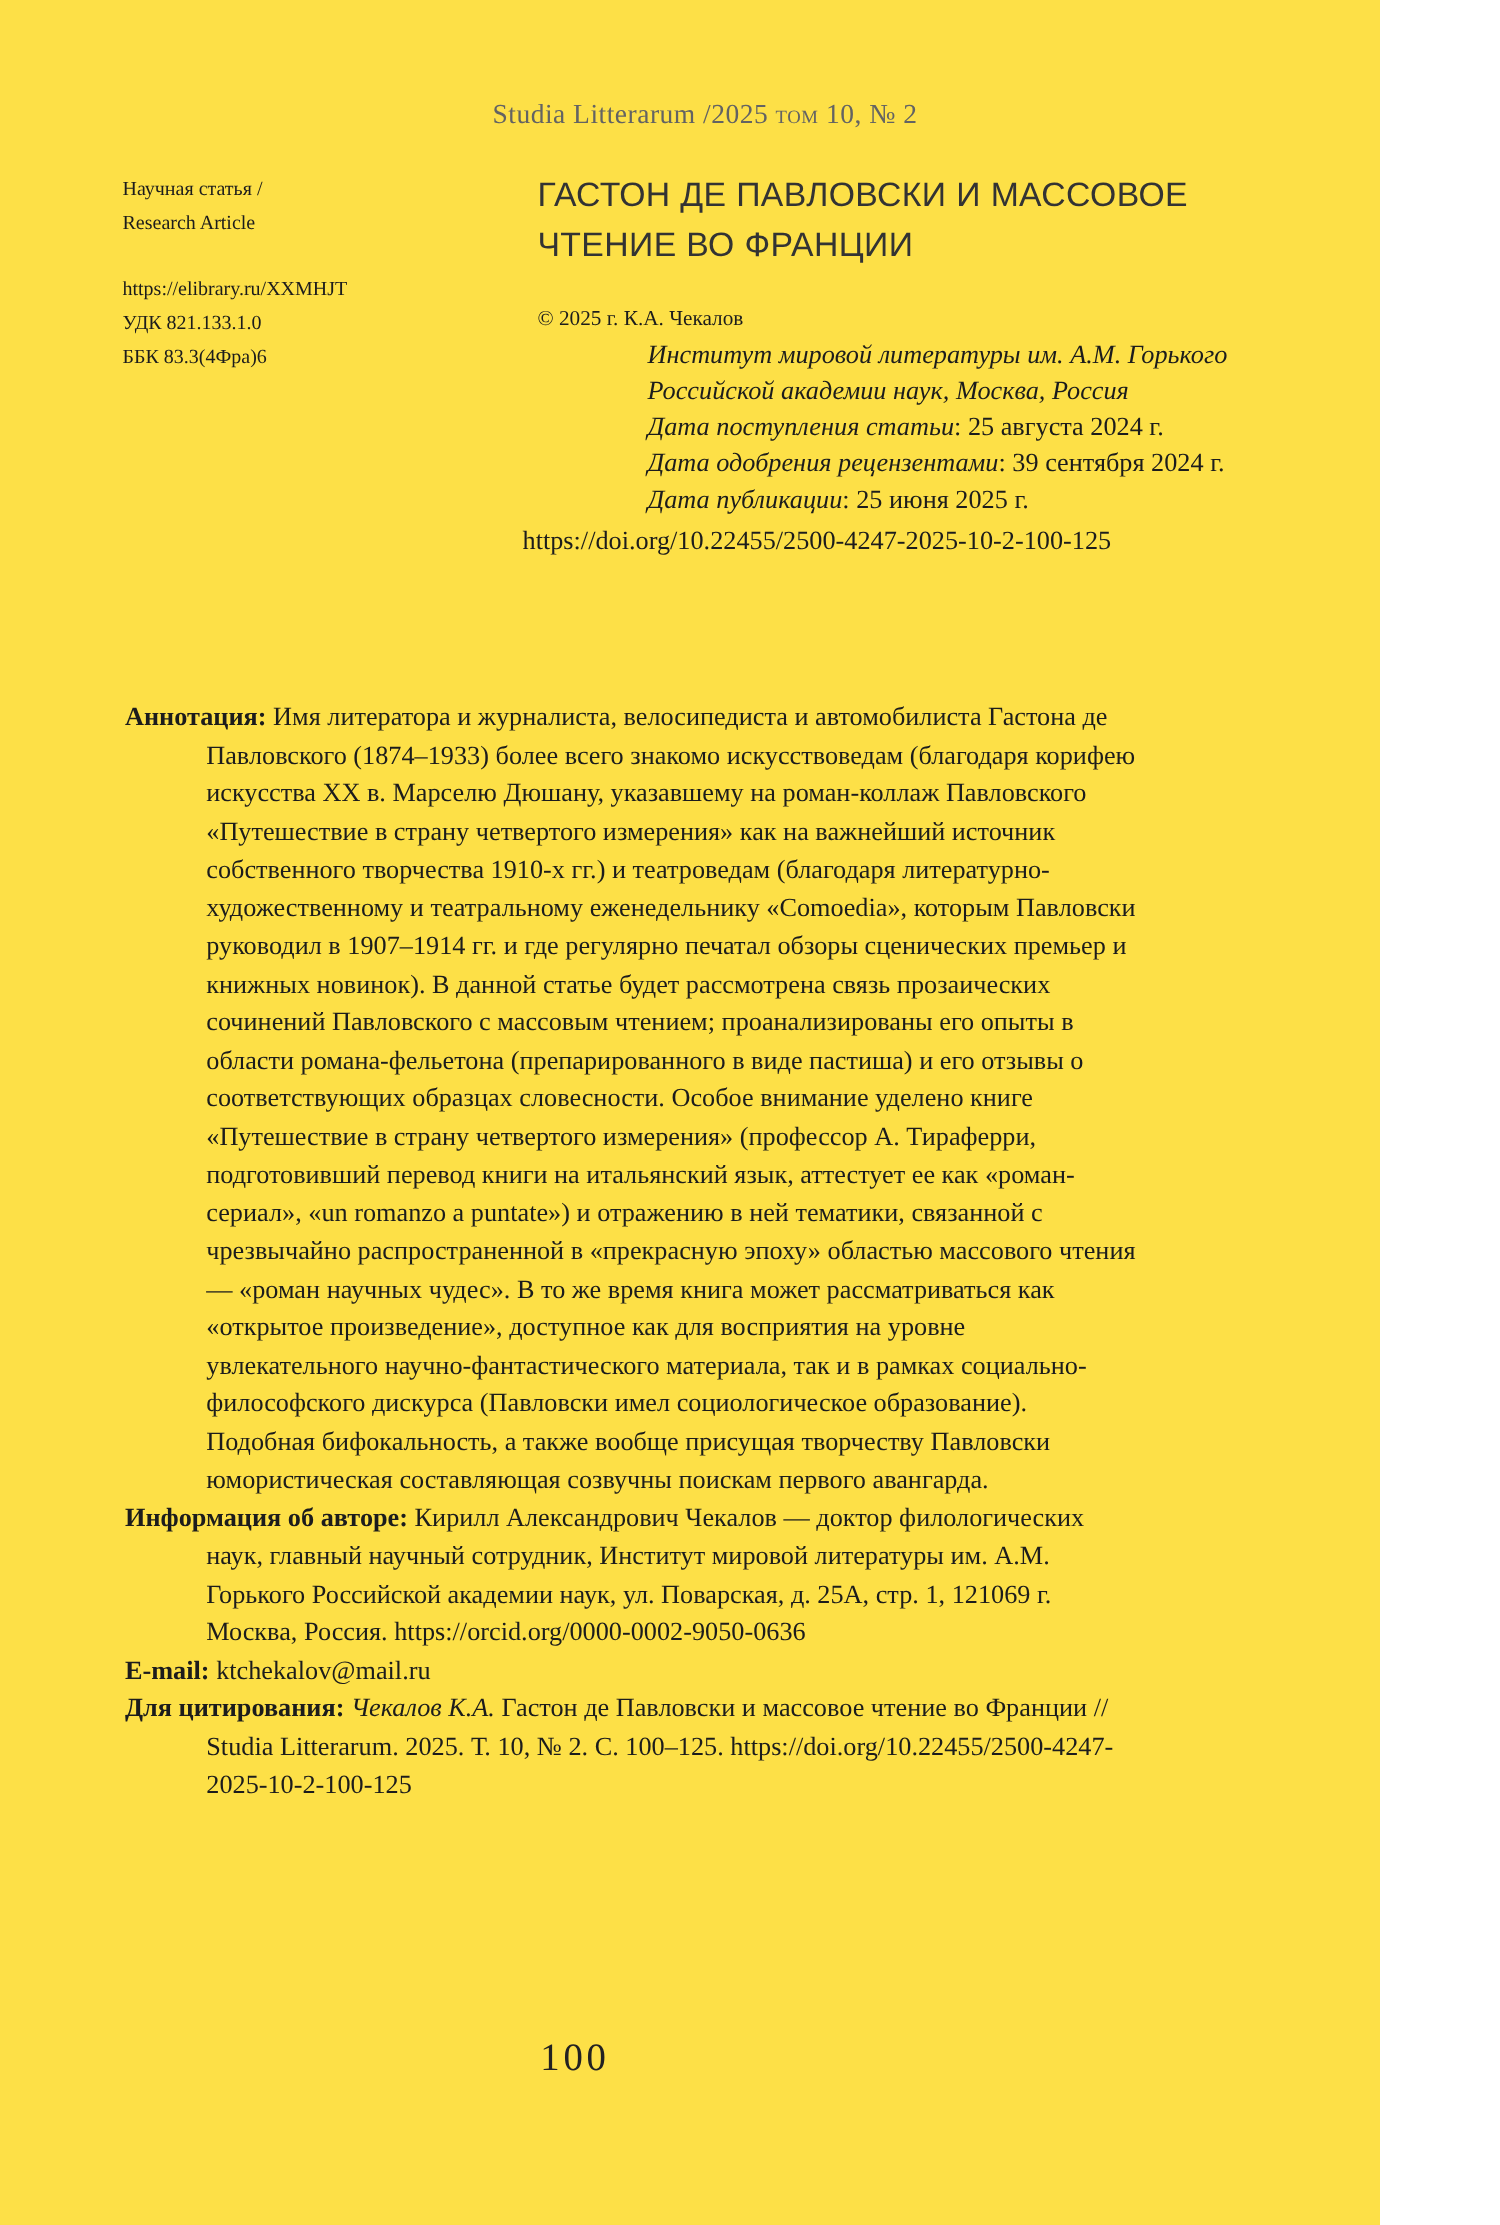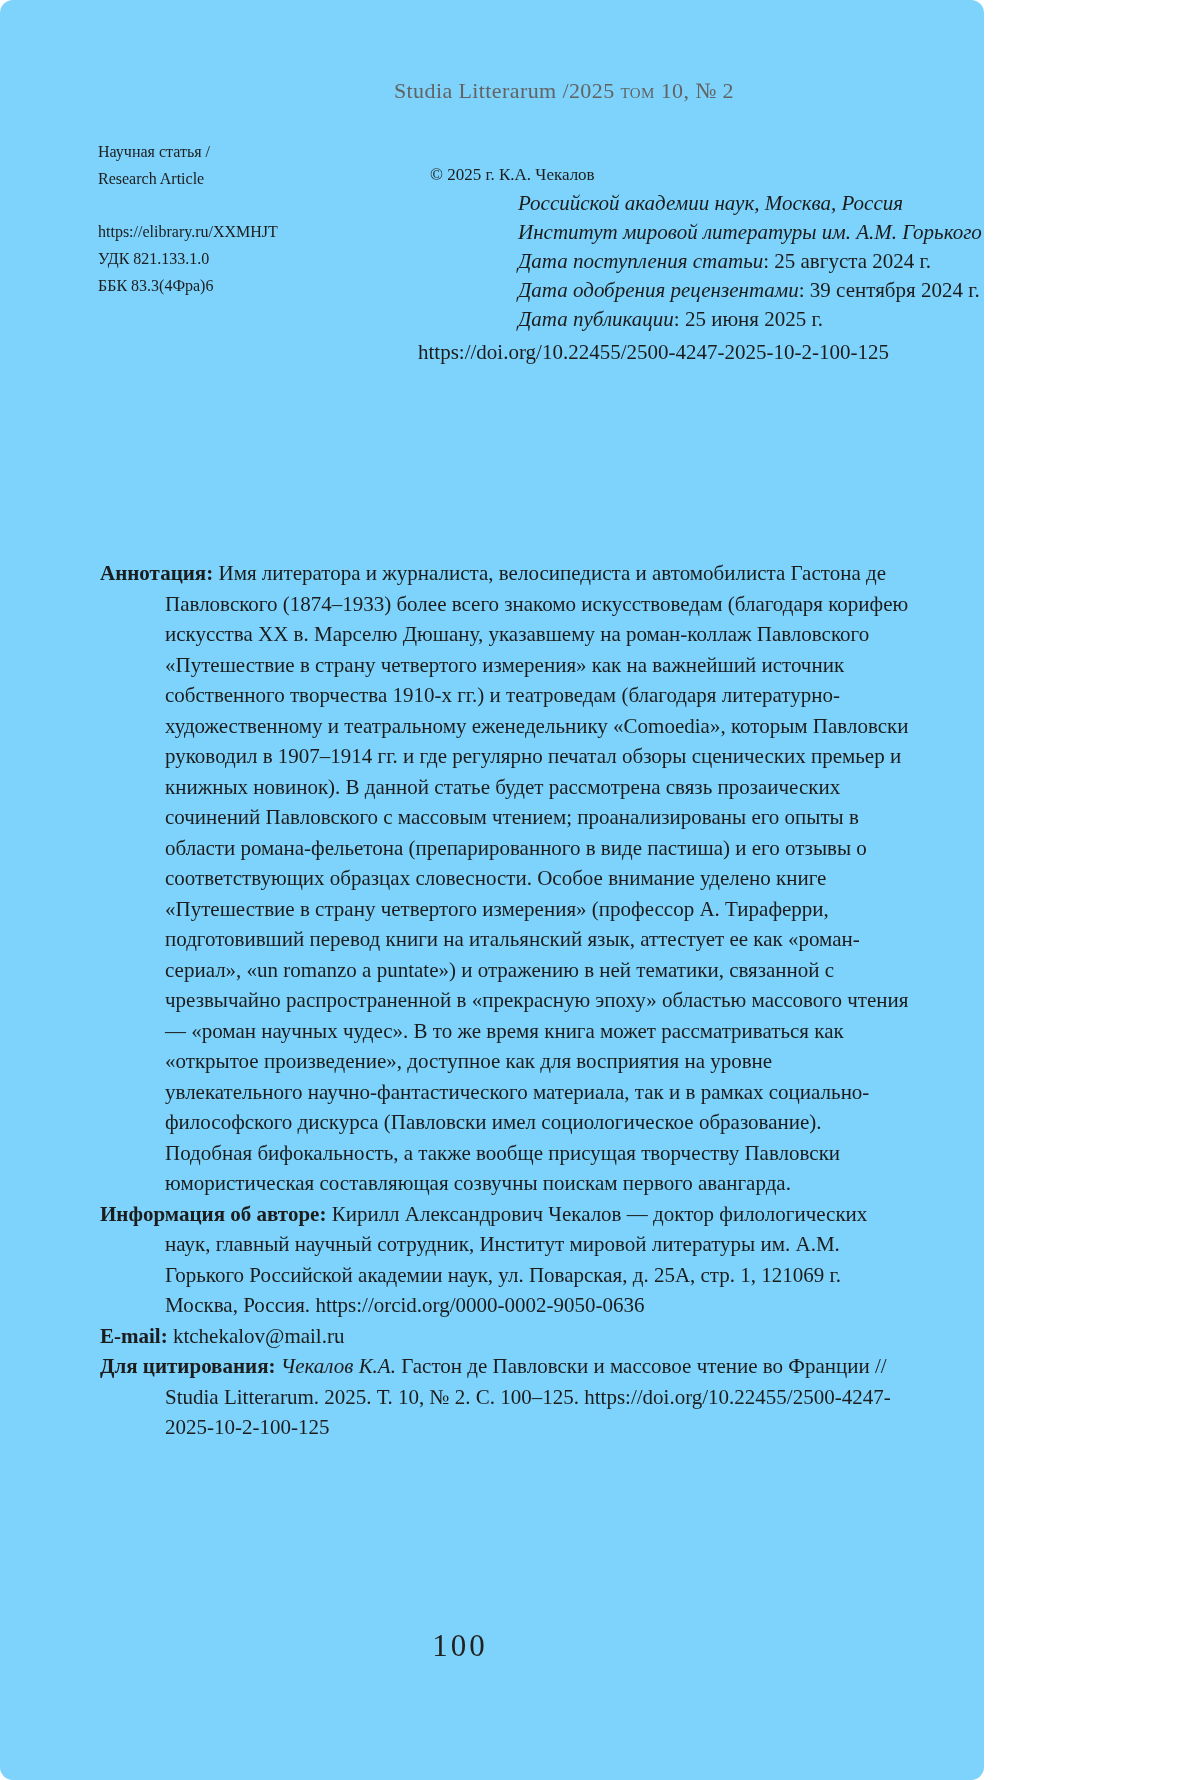--- a/index.html
+++ b/index.html
@@ -1,24 +1,23 @@
 <!DOCTYPE html>
 <html><head>
 <meta charset="utf-8">
 <style>
   html, body { margin: 0; padding: 0; background: #ffffff; }
   .page {
     position: relative;
-    width: 984px;
+    width: 1104px;
     height: 1780px;
-    background: #7dd3fc;
+    background: #fde047;
     font-family: "Liberation Serif", serif;
     color: #1c1c1c;
     overflow: hidden;
-    border-radius: 13px;
   }
 
   
   .journal-header {
     position: absolute;
     top: 78px;
     left: 0;
     width: 1128px;
     text-align: center;
     font-size: 22px;
@@ -95,23 +94,24 @@
   <div class="meta-left">
     <div>Научная статья /</div>
     <div>Research Article</div>
     <div class="gap"></div>
     <div class="plainlink">https://elibrary.ru/XXMHJT</div>
     <div>УДК 821.133.1.0</div>
     <div>ББК 83.3(4Фра)6</div>
   </div>
 
   <div class="title-block">
+    <h1 class="article-title"><span>ГАСТОН ДЕ ПАВЛОВСКИ И МАССОВОЕ</span><br><span>ЧТЕНИЕ ВО ФРАНЦИИ</span></h1>
     <div class="copyright">© 2025 г. К.А. Чекалов</div>
+    <div class="aff-line">Институт мировой литературы им. А.М. Горького</div>
     <div class="aff-line">Российской академии наук, Москва, Россия</div>
-    <div class="aff-line">Институт мировой литературы им. А.М. Горького</div>
     <div class="date-line"><span class="lbl">Дата поступления статьи</span><span>: 25 августа 2024 г.</span></div>
     <div class="date-line"><span class="lbl">Дата одобрения рецензентами</span><span>: 39 сентября 2024 г.</span></div>
     <div class="date-line"><span class="lbl">Дата публикации</span><span>: 25 июня 2025 г.</span></div>
     <div class="doi-line plainlink">https://doi.org/10.22455/2500-4247-2025-10-2-100-125</div>
   </div>
 
   <div class="main-block">
     <p><b>Аннотация:</b><span> Имя литератора и журналиста, велосипедиста и автомобилиста Гастона де Павловского (1874–1933) более всего знакомо искусствоведам (благодаря корифею искусства XX в. Марселю Дюшану, указавшему на роман-коллаж Павловского «Путешествие в страну четвертого измерения» как на важнейший источник собственного творчества 1910-х гг.) и театроведам (благодаря литературно-художественному и театральному еженедельнику «Comoedia», которым Павловски руководил в 1907–1914 гг. и где регулярно печатал обзоры сценических премьер и книжных новинок). В данной статье будет рассмотрена связь прозаических сочинений Павловского с массовым чтением; проанализированы его опыты в области романа-фельетона (препарированного в виде пастиша) и его отзывы о соответствующих образцах словесности. Особое внимание уделено книге «Путешествие в страну четвертого измерения» (профессор А. Тираферри, подготовивший перевод книги на итальянский язык, аттестует ее как «роман-сериал», «un romanzo a puntate») и отражению в ней тематики, связанной с чрезвычайно распространенной в «прекрасную эпоху» областью массового чтения — «роман научных чудес». В то же время книга может рассматриваться как «открытое произведение», доступное как для восприятия на уровне увлекательного научно-фантастического материала, так и в рамках социально-философского дискурса (Павловски имел социологическое образование). Подобная бифокальность, а также вообще присущая творчеству Павловски юмористическая составляющая созвучны поискам первого авангарда.</span></p>
     <p><b>Информация об авторе:</b><span> Кирилл Александрович Чекалов — доктор филологических наук, главный научный сотрудник, Институт мировой литературы им. А.М. Горького Российской академии наук, ул. Поварская, д. 25А, стр. 1, 121069 г. Москва, Россия. </span><span class="plainlink">https://orcid.org/0000-0002-9050-0636</span></p>
     <p><b>E-mail:</b><span class="plainlink"> ktchekalov@mail.ru</span></p>

